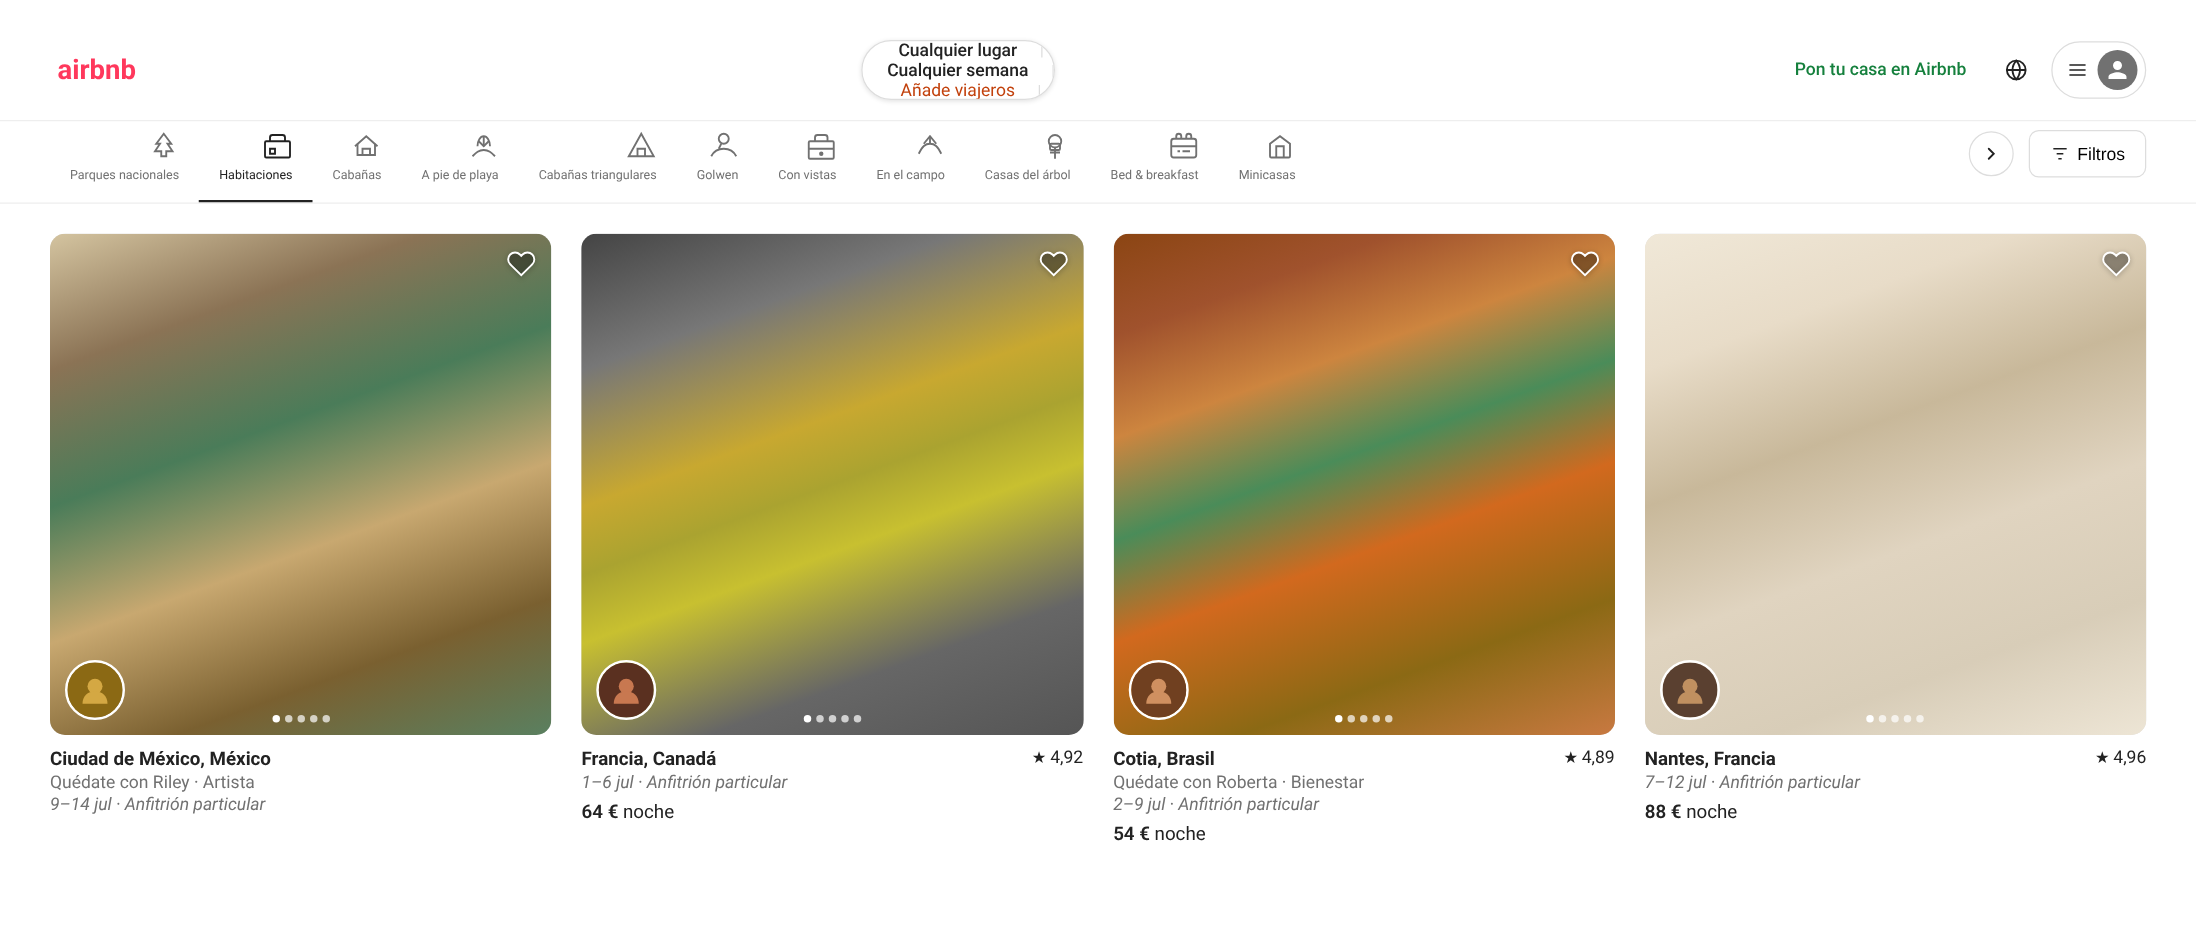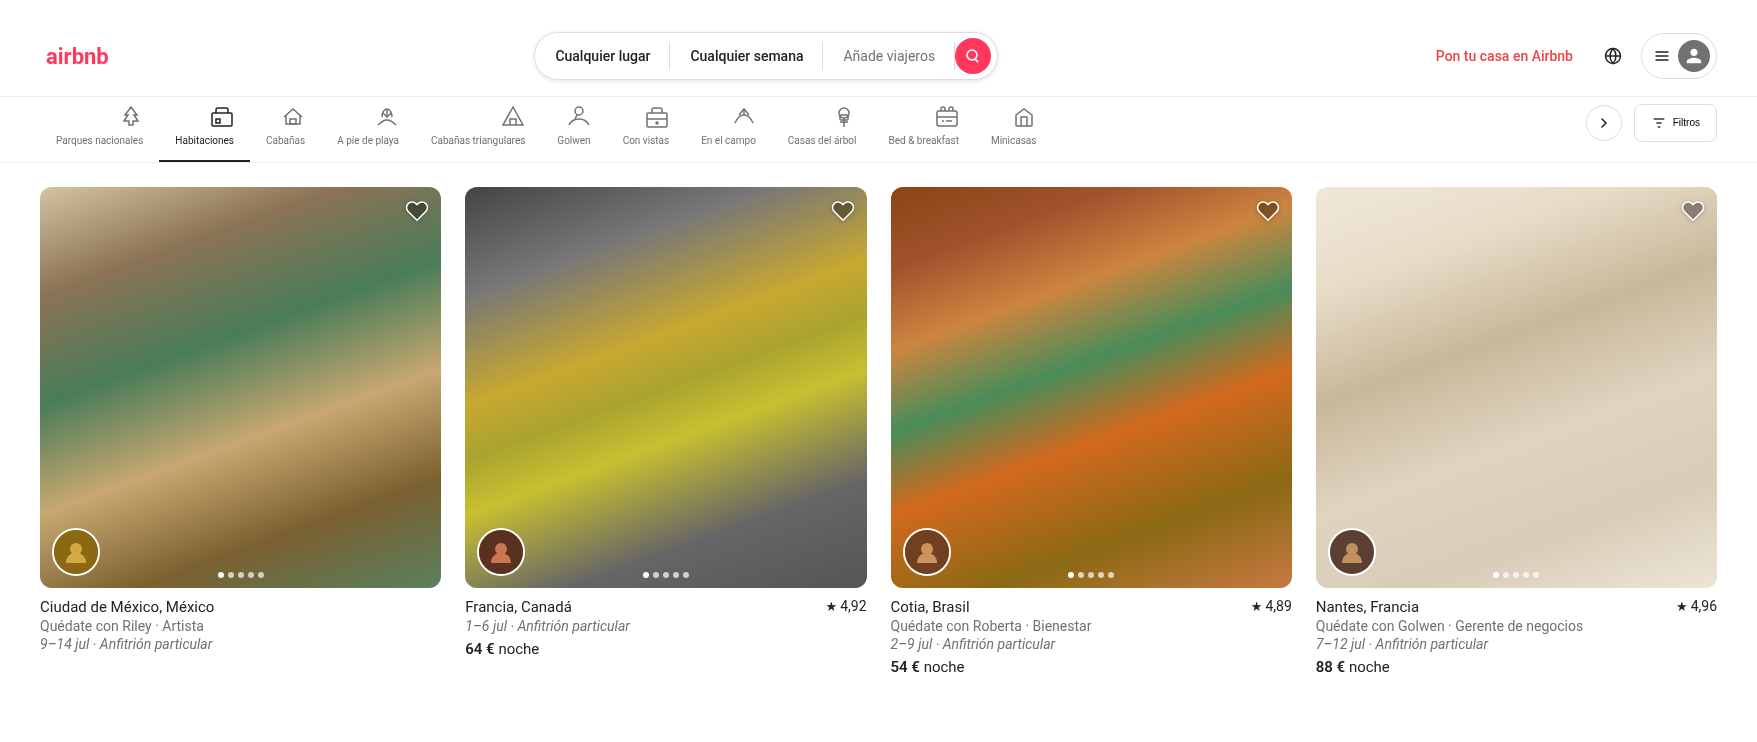--- a/index.html
+++ b/index.html
@@ -26,20 +26,21 @@
 
     
     .search-bar {
       display: flex;
       align-items: center;
       border: 1px solid #ddd;
       border-radius: 40px;
       box-shadow: 0 1px 4px rgba(0,0,0,0.12);
       overflow: hidden;
       height: 48px;
+      flex-direction: column;
     }
     .search-segment {
       display: flex;
       align-items: center;
       padding: 0 20px;
       height: 100%;
       cursor: pointer;
       font-size: 14px;
       font-weight: 500;
       color: #222;
@@ -48,21 +49,21 @@
     .search-segment:not(:last-child)::after {
       content: '';
       position: absolute;
       right: 0;
       top: 20%;
       height: 60%;
       width: 1px;
       background: #ddd;
     }
     .search-segment.add-travelers {
-      color: #737373;
+      color: #c2410c;
       font-weight: 400;
     }
     .search-btn {
       background: #FF385C;
       border: none;
       border-radius: 50%;
       width: 36px;
       height: 36px;
       display: flex;
       align-items: center;
@@ -75,21 +76,21 @@
 
     
     .right-nav {
       display: flex;
       align-items: center;
       gap: 8px;
     }
     .nav-link {
       font-size: 14px;
       font-weight: 500;
-      color: #ef4444;
+      color: #15803d;
       cursor: pointer;
       padding: 8px 12px;
       border-radius: 20px;
     }
     .nav-icon-btn {
       width: 40px;
       height: 40px;
       border-radius: 50%;
       border: none;
       background: transparent;
@@ -165,21 +166,21 @@
       flex-shrink: 0;
       margin-bottom: 14px;
     }
     .filters-btn {
       display: flex;
       align-items: center;
       gap: 6px;
       border: 1px solid #ddd;
       border-radius: 8px;
       padding: 10px 16px;
-      font-size: 10px;
+      font-size: 14px;
       font-weight: 500;
       cursor: pointer;
       flex-shrink: 0;
       margin-left: 12px;
       margin-bottom: 14px;
       background: #fff;
     }
 
     
     .listings {
@@ -251,21 +252,21 @@
       flex-direction: column;
       gap: 2px;
     }
     .listing-top-row {
       display: flex;
       justify-content: space-between;
       align-items: flex-start;
     }
     .listing-location {
       font-size: 15px;
-      font-weight: 400;
+      font-weight: 700;
       color: #222;
     }
     .listing-rating {
       display: flex;
       align-items: center;
       gap: 3px;
       font-size: 14px;
       color: #222;
     }
     .star-icon { color: #222; font-size: 13px; }
@@ -605,19 +606,18 @@
       </div>
     </div>
     <div class="listing-info">
       <div class="listing-top-row">
         <span class="listing-location">Nantes, Francia</span>
         <span class="listing-rating">
           <span class="star-icon">★</span>
           <span>4,96</span>
         </span>
       </div>
-      <span class="listing-host">Quédate con Golwen · Gerente de negocios</span>
       <span class="listing-dates">7–12 jul · Anfitrión particular</span>
       <span class="listing-price"><span class="price-bold">88 €</span> noche</span>
     </div>
   </div>
 
 </main>
 
 </body></html>

